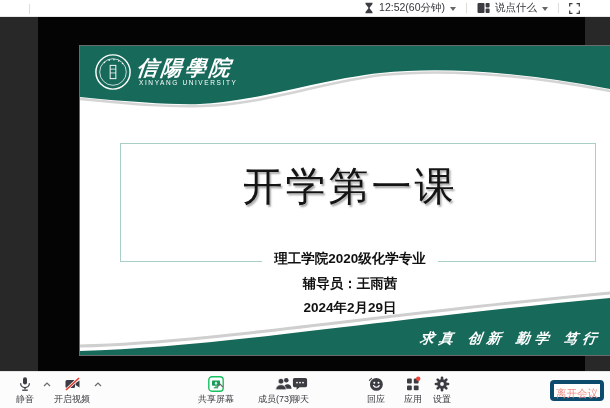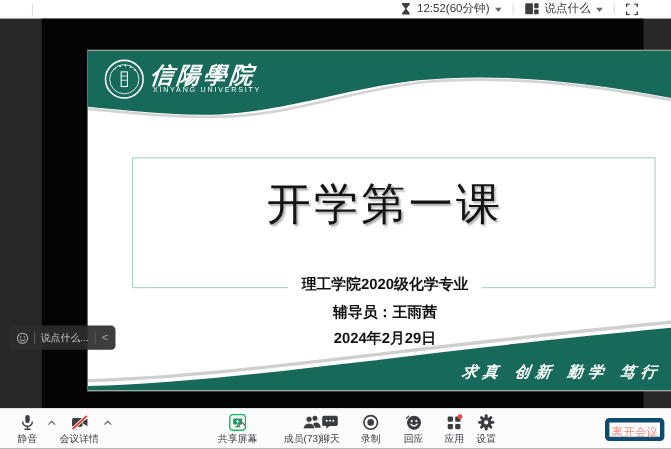--- a/index.html
+++ b/index.html
@@ -166,34 +166,20 @@
       <div class="slide-sub sub3">2024年2月29日</div>
 
       <svg class="wave wave-bottom" viewBox="0 0 540 70" preserveAspectRatio="none">
         <path d="M0,61 C140,57 300,29 540,7" stroke="#cfcfcf" stroke-width="3" fill="none"></path>
         <path d="M0,66 C140,62 300,34 540,12 V70 H0 Z" fill="#17695a"></path>
       </svg>
       <div class="motto">求真 创新 勤学 笃行</div>
     </div>
   </div>
 
-  <div class="chat-pill">
-    <span>
-      <svg width="11" height="11" viewBox="0 0 12 12">
-          <circle cx="6" cy="6" r="5" stroke="#b5b5b5" stroke-width="1" fill="none"></circle>
-          <circle cx="4.2" cy="4.8" r="0.8" fill="#b5b5b5"></circle>
-          <circle cx="7.8" cy="4.8" r="0.8" fill="#b5b5b5"></circle>
-          <path d="M3.8 7.2 a2.6 2.6 0 0 0 4.4 0" stroke="#b5b5b5" stroke-width="1" fill="none" stroke-linecap="round"></path>
-        </svg>
-    </span>
-    <span class="chat-div"></span>
-    <span>说点什么...</span>
-    <span class="chat-div"></span>
-    <span class="chat-collapse">&lt;</span>
-  </div>
 </div>
 
 <div class="toolbar">
 
   <div class="tbi" style="left:8px;width:34px;">
     <span>
       <svg width="16" height="16" viewBox="0 0 16 16">
           <rect x="6" y="1.2" width="4" height="7.3" rx="2" fill="#3c3d42"></rect>
           <path d="M3.6 7.2 a4.4 4.4 0 0 0 8.8 0" stroke="#3c3d42" stroke-width="1.3" fill="none"></path>
           <line x1="8" y1="11.6" x2="8" y2="13.6" stroke="#3c3d42" stroke-width="1.3"></line>
@@ -210,21 +196,21 @@
 
   <div class="tbi" style="left:52px;width:40px;">
     <span>
       <svg width="17" height="16" viewBox="0 0 17 16">
           <rect x="1.5" y="4" width="9.5" height="8" rx="1.5" fill="#3c3d42"></rect>
           <path d="M11.5 7 L15.5 4.5 V11.5 L11.5 9 Z" fill="#3c3d42"></path>
           <line x1="2" y1="14" x2="15" y2="2" stroke="#fff" stroke-width="3"></line>
           <line x1="2" y1="14" x2="15" y2="2" stroke="#e6392e" stroke-width="1.6"></line>
         </svg>
     </span>
-    <span class="lbl">会议详情</span>
+    <span class="lbl">开启视频</span>
   </div>
   <span class="chev" style="left:94px;">
     <svg width="8" height="5" viewBox="0 0 8 5">
         <path d="M1 4 L4 1 L7 4" stroke="#6b6b6b" stroke-width="1.2" fill="none"></path>
       </svg>
   </span>
 
   <div class="tbi" style="left:172px;width:42px;margin-left:23px;">
     <span>
       <svg width="16" height="16" viewBox="0 0 16 16">
@@ -261,29 +247,20 @@
       <svg width="16" height="16" viewBox="0 0 16 16">
           <path d="M2.5 2 h11 a1.6 1.6 0 0 1 1.6 1.6 v6 a1.6 1.6 0 0 1 -1.6 1.6 H7.6 L4.6 13.8 V11.2 H2.5 a1.6 1.6 0 0 1 -1.6 -1.6 v-6 A1.6 1.6 0 0 1 2.5 2 Z" fill="#3c3d42"></path>
           <circle cx="5" cy="6.6" r="0.9" fill="#fff"></circle>
           <circle cx="8" cy="6.6" r="0.9" fill="#fff"></circle>
           <circle cx="11" cy="6.6" r="0.9" fill="#fff"></circle>
         </svg>
     </span>
     <span class="lbl">聊天</span>
   </div>
 
-  <div class="tbi" style="left:320px;width:34px;">
-    <span>
-      <svg width="16" height="16" viewBox="0 0 16 16">
-          <circle cx="8" cy="8" r="6.2" stroke="#3c3d42" stroke-width="1.5" fill="none"></circle>
-          <circle cx="8" cy="8" r="3" fill="#3c3d42"></circle>
-        </svg>
-    </span>
-    <span class="lbl">录制</span>
-  </div>
 
   <div class="tbi" style="left:359px;width:34px;">
     <span>
       <svg width="16" height="16" viewBox="0 0 16 16">
           <circle cx="8.4" cy="8.4" r="6.4" fill="#3c3d42"></circle>
           <circle cx="6.3" cy="6.8" r="1" fill="#fff"></circle>
           <circle cx="10.5" cy="6.8" r="1" fill="#fff"></circle>
           <path d="M5.6 9.6 a3.2 3.2 0 0 0 5.6 0" stroke="#fff" stroke-width="1.2" fill="none" stroke-linecap="round"></path>
           <path d="M1.2 4.5 L3.6 2.2" stroke="#fcfcfc" stroke-width="2.2"></path>
           <path d="M1.4 4.3 L3.5 2.4" stroke="#3c3d42" stroke-width="1.1" stroke-linecap="round"></path>

